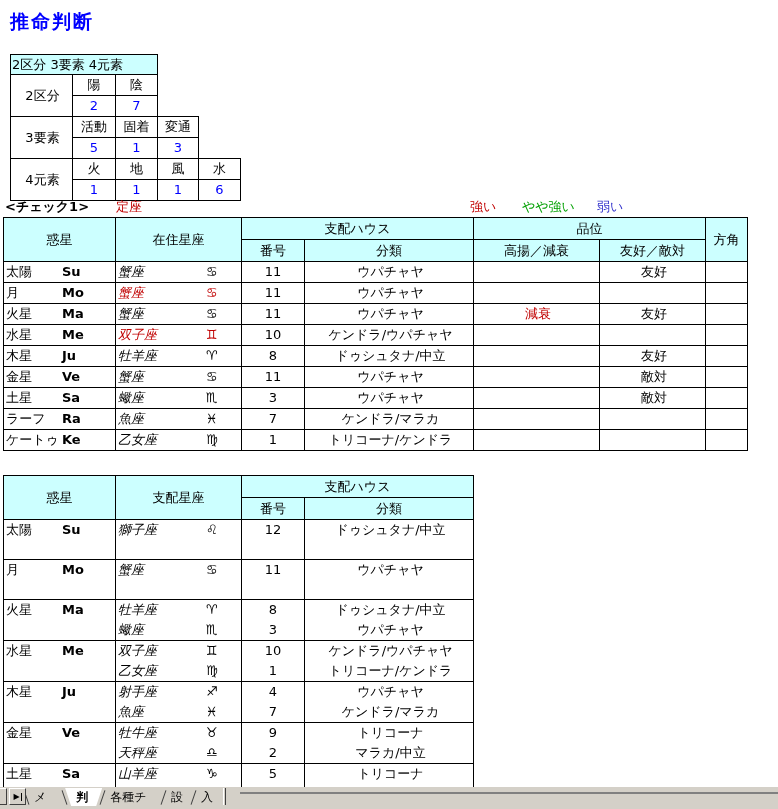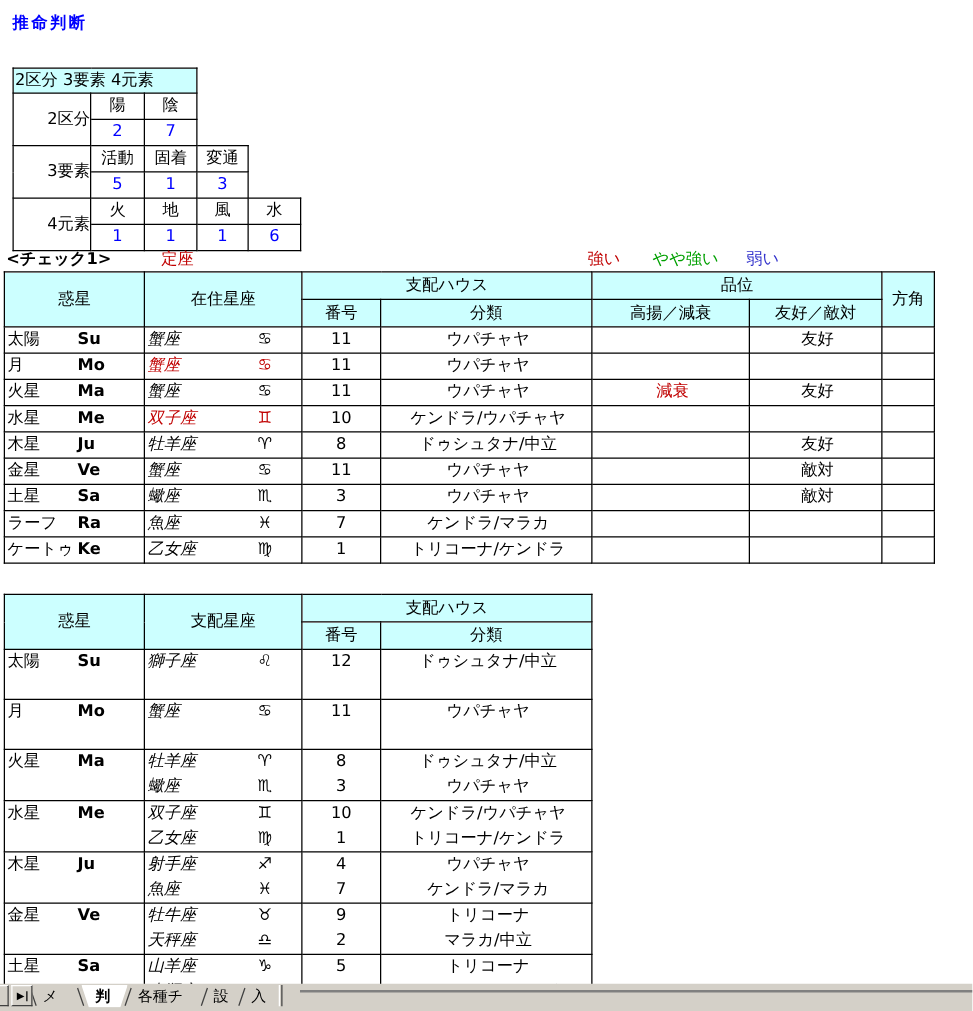--- a/index.html
+++ b/index.html
@@ -1,38 +1,38 @@
 <!DOCTYPE html>
 <html style="--accent-blue: #0000ff; --red: #c00000; --green: #00a000; --blue-weak: #3333cc; --header-bg: #ccffff; --tabbar-bg: #d4d0c8;"><head>
 <meta charset="utf-8">
 <style>
   html,body{margin:0;padding:0;}
   body{width:778px;height:809px;background:#fff;overflow:hidden;
        font-family:"DejaVu Sans","Liberation Sans",sans-serif;font-size:13px;color:#000;}
   .screen{position:relative;width:778px;height:809px;overflow:hidden;}
 
-  .page-title{position:absolute;left:10px;top:9px;font-size:13px;font-weight:bold;
+  .page-title{position:absolute;left:10px;top:9px;font-size:19px;font-weight:bold;
               color:var(--accent-blue,#0000ff);letter-spacing:2px;}
 
   table{border-collapse:collapse;table-layout:fixed;}
   th,td{border:1px solid #000;padding:0;font-weight:normal;overflow:hidden;
         white-space:nowrap;height:20px;line-height:20px;font-size:13px;}
   th{background:var(--header-bg,#ccffff);text-align:center;height:21px;line-height:21px;}
   .nob{border:none;background:transparent;}
 
   
   .cls-table{position:absolute;left:10px;top:54px;}
   .cls-table td{text-align:center;}
-  .cls-table td.lab{text-align:right;padding-left:2px;}
+  .cls-table td.lab{text-align:center;padding-left:2px;}
   .cls-table td.hd{background:var(--header-bg,#ccffff);text-align:left;padding-left:1px;height:19px;line-height:19px;}
   .bluev{color:var(--accent-blue,#0000ff);}
 
   
   .lbl{position:absolute;top:198px;font-weight:bold;}
-  .sub-red{position:absolute;top:198px;left:129px;color:var(--red,#c00000);}
+  .sub-red{position:absolute;top:198px;left:116px;color:var(--red,#c00000);}
   .lg{position:absolute;top:198px;}
   .lg.strong{left:470px;color:var(--red,#c00000);}
   .lg.medium{left:522px;color:var(--green,#00a000);}
   .lg.weak{left:597px;color:var(--blue-weak,#3333cc);}
 
   .check1-table{position:absolute;left:3px;top:217px;}
   .check2-table{position:absolute;left:3px;top:475px;}
   .check2-table tr.dr{height:40px;}
   td.top{vertical-align:top;}
   .ln{height:20px;line-height:20px;overflow:hidden;white-space:nowrap;}

